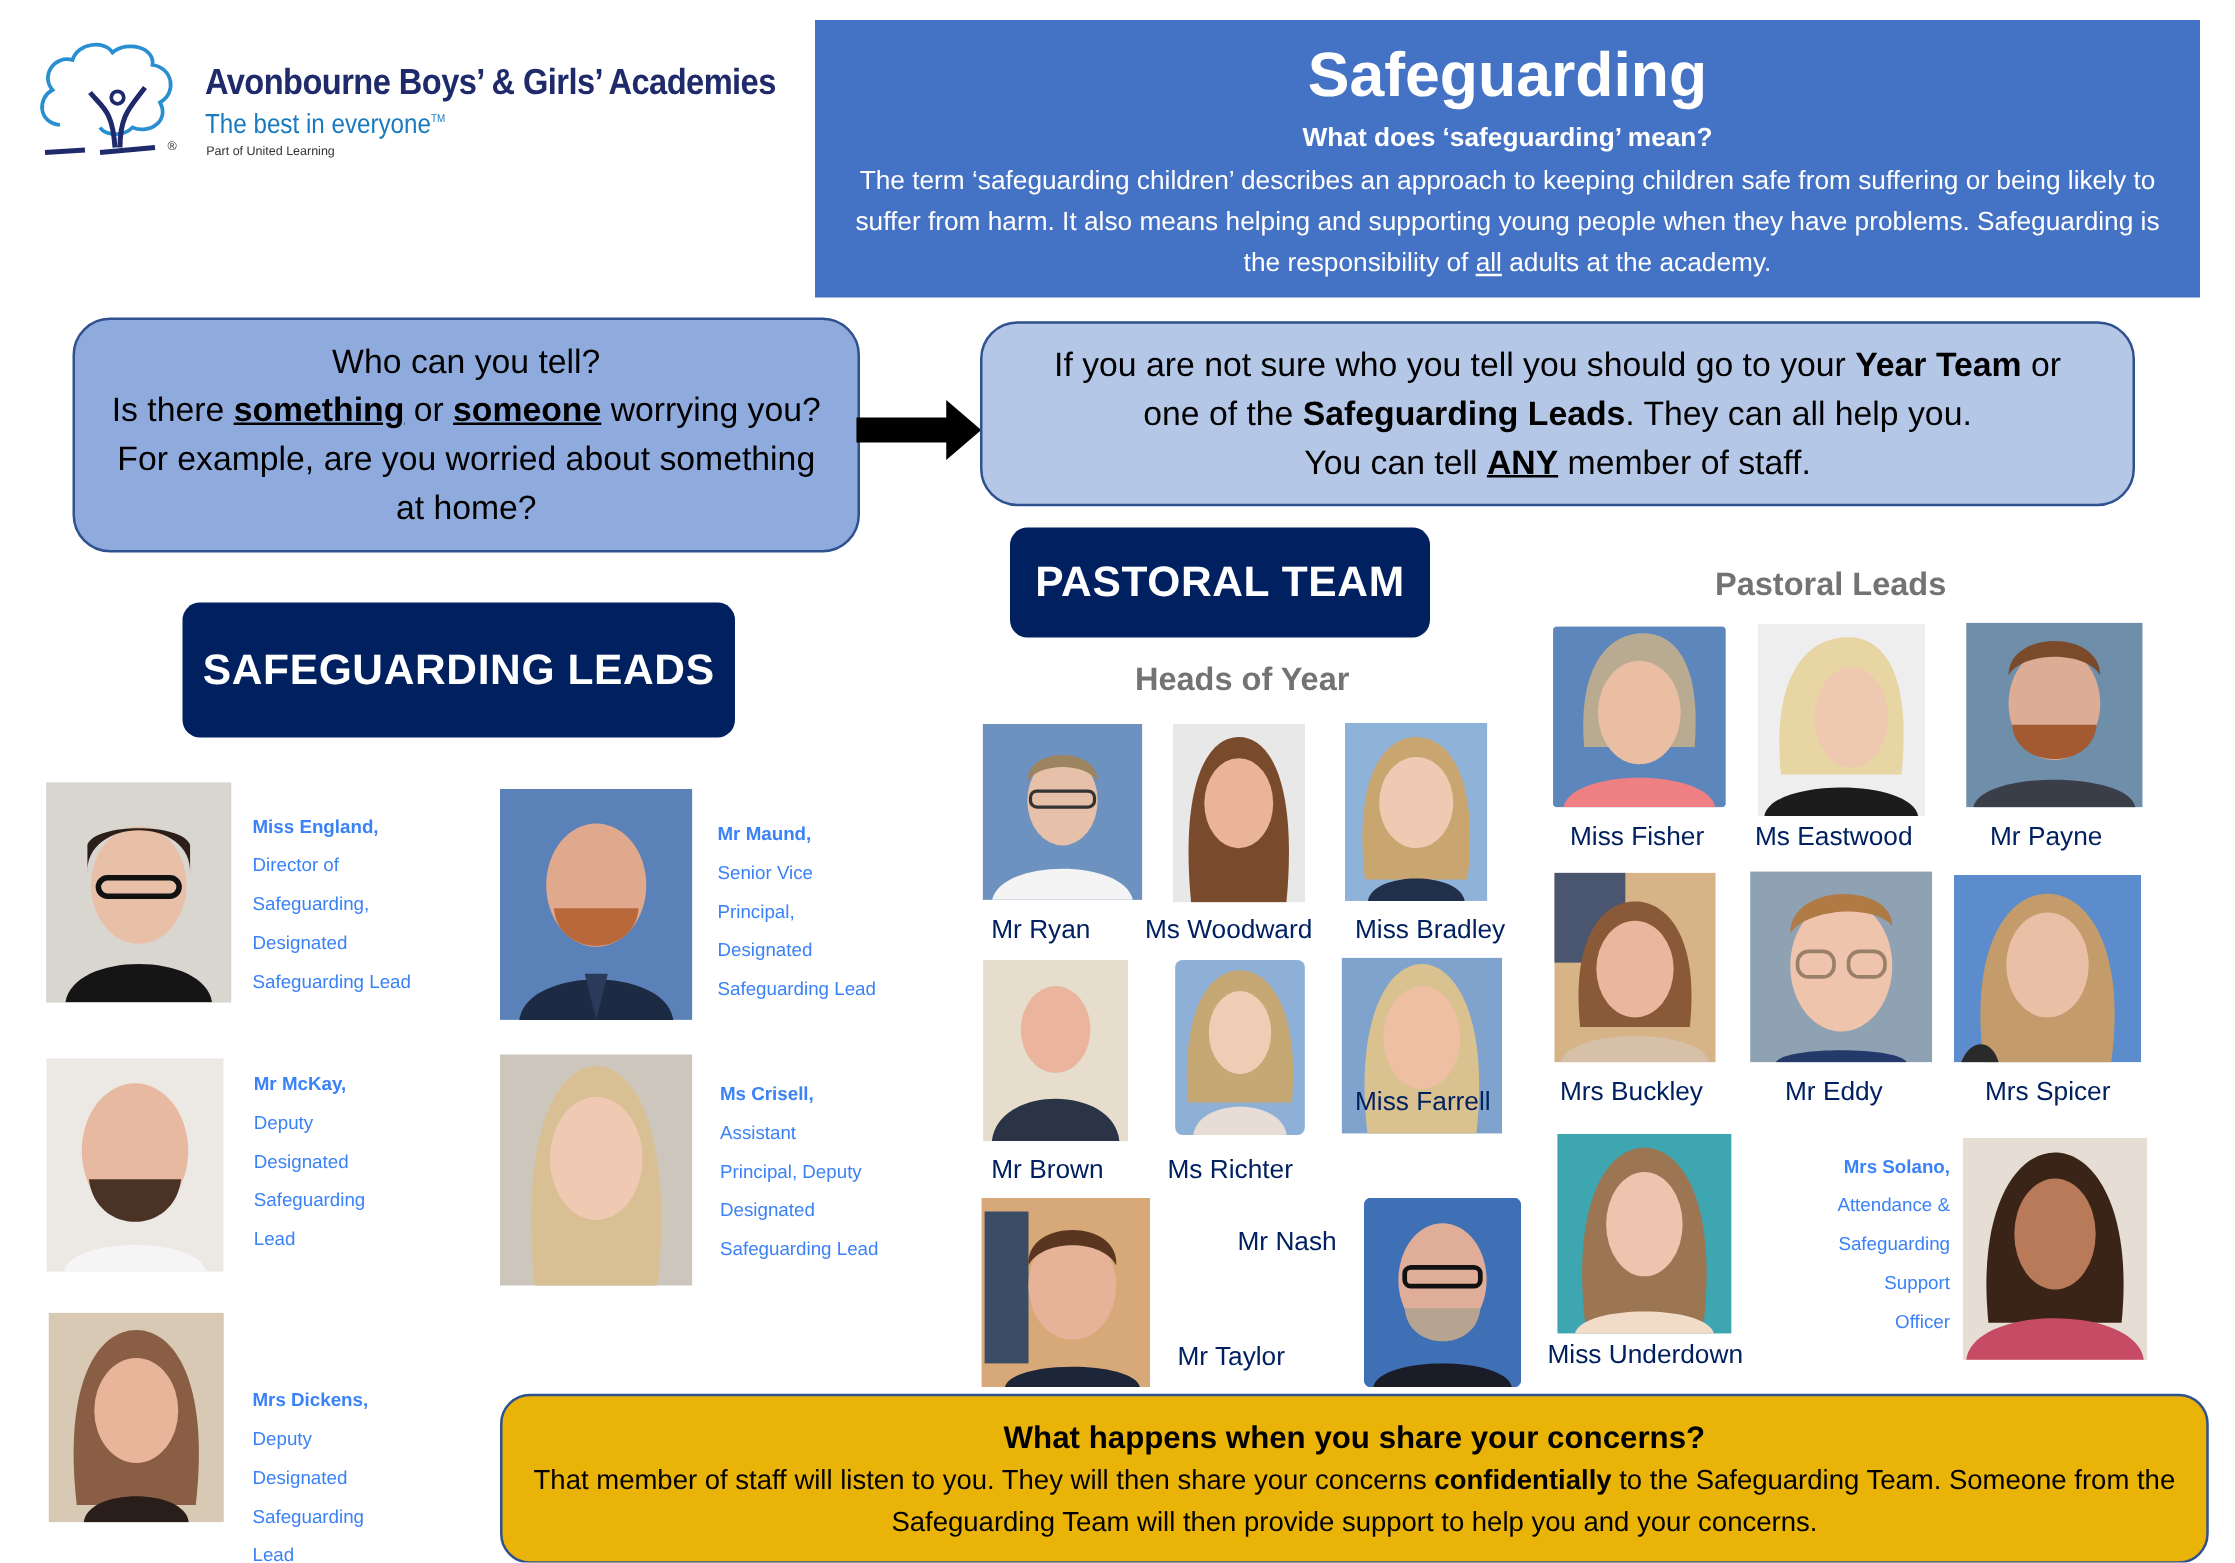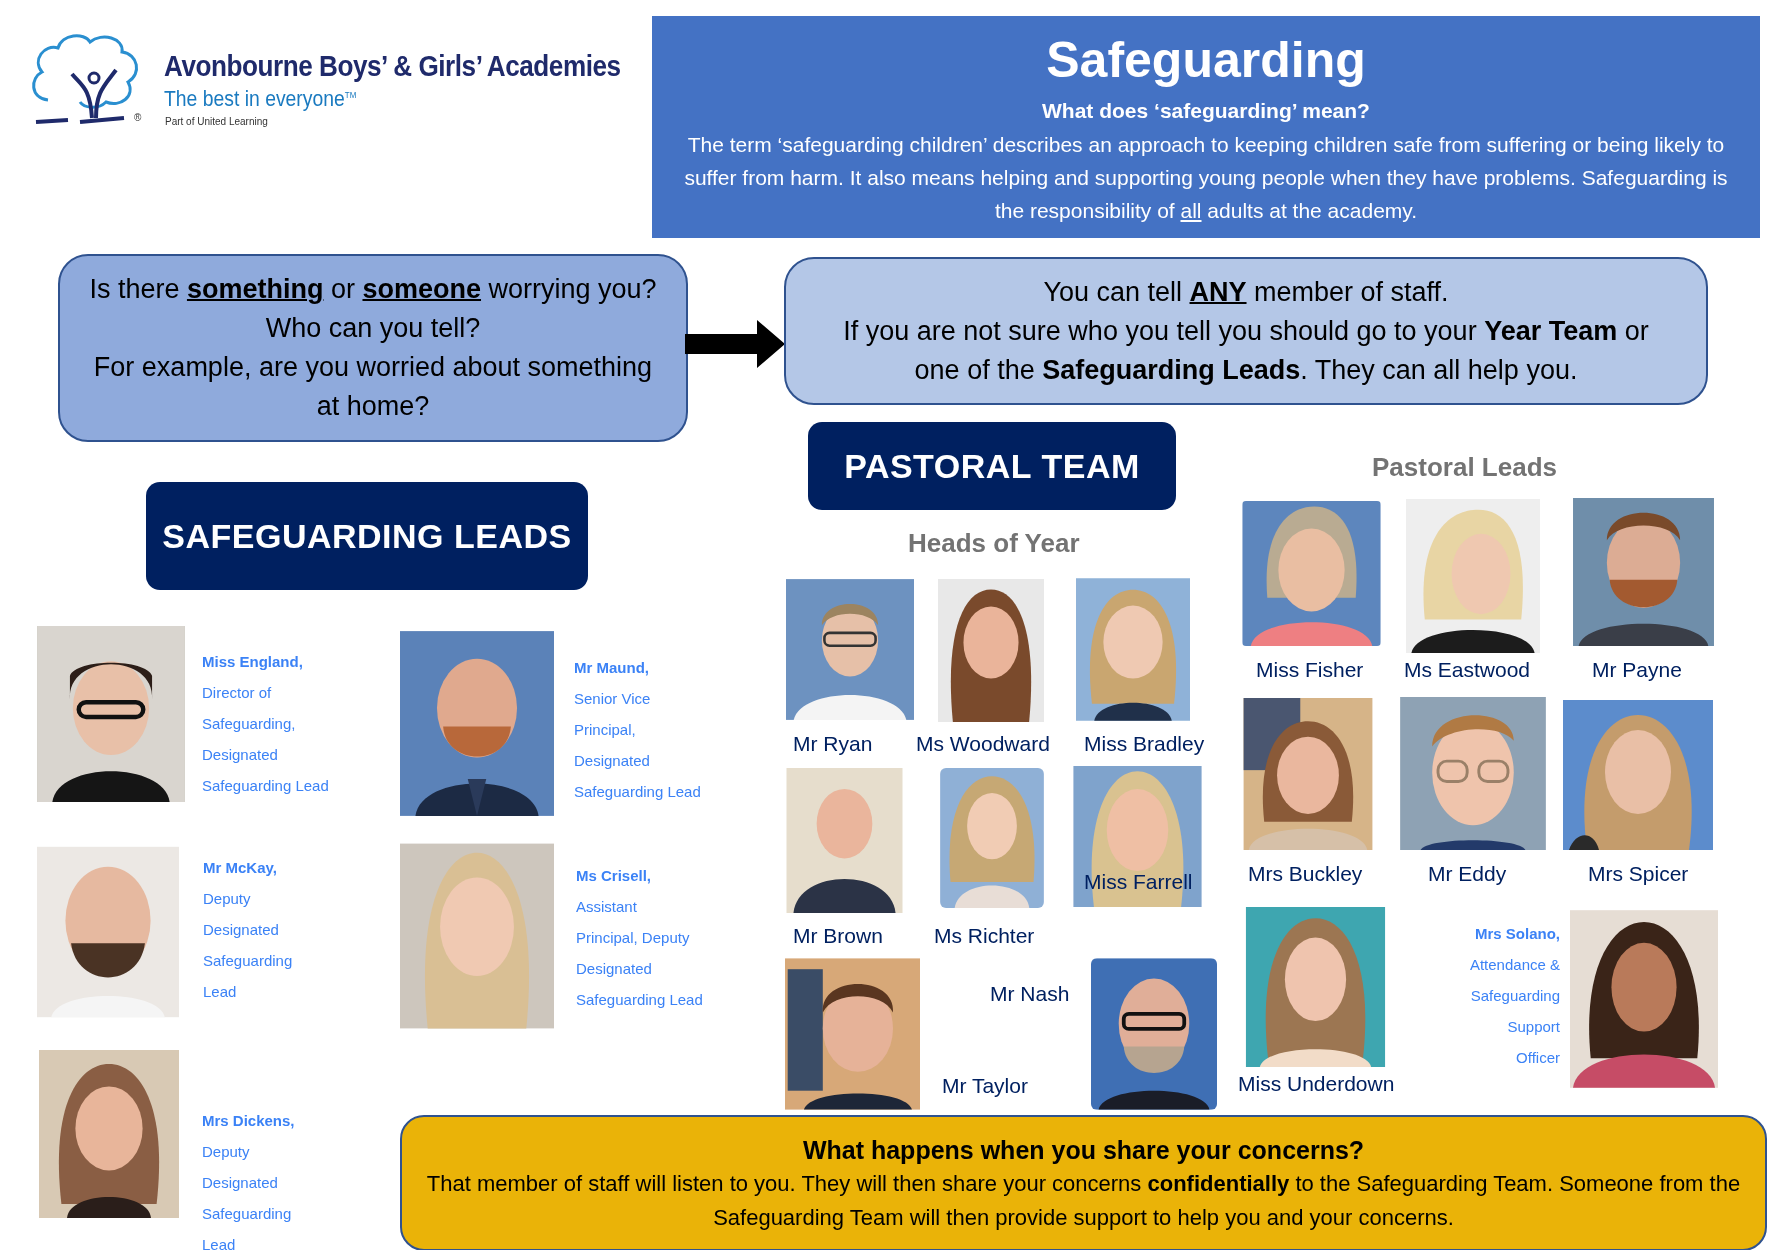--- a/index.html
+++ b/index.html
@@ -27,21 +27,21 @@
   .qbox { border: 2px solid #2f528f; border-radius: 30px; text-align: center; display: flex; flex-direction: column; justify-content: center; font-size: 27px; line-height: 39px; }
   .q-left { left: 58px; top: 254px; width: 630px; height: 188px; background: #8faadc; }
   .q-right { left: 784px; top: 257px; width: 924px; height: 148px; background: #b4c7e7; }
   .qbox b.u { text-decoration-thickness: 2px; }
 
   .arrow { left: 685px; top: 320px; width: 100px; height: 48px; }
 
   
   .navy-btn { background: #002060; color: #fff; border-radius: 14px; font-weight: bold; display: flex; align-items: center; justify-content: center; letter-spacing: 0.5px; }
   .sg-leads { left: 146px; top: 482px; width: 442px; height: 108px; font-size: 34px; }
-  .pastoral { left: 808px; top: 422px; width: 368px; height: 88px; font-size: 34px; }
+  .pastoral { left: 808px; top: 422px; width: 336px; height: 88px; font-size: 34px; }
 
   .subhead { color: #737373; font-weight: bold; font-size: 26px; white-space: nowrap; }
 
   
   .photo { position: absolute; overflow: hidden; }
   .photo svg { width: 100%; height: 100%; display: block; }
 
   
   .lead-text { position: absolute; color: #3b82f6; font-size: 15px; line-height: 31px; }
   .lead-text .nm { font-weight: bold; display: block; }
@@ -70,32 +70,32 @@
   <div class="logo-part">Part of United Learning</div>
 </div>
 
 <div class="abs hero">
   <div class="hero-title">Safeguarding</div>
   <div class="hero-sub">What does ‘safeguarding’ mean?</div>
   <div class="hero-body"><span>The term ‘safeguarding children’ describes an approach to keeping children safe from suffering or being likely to suffer from harm. It also means helping and supporting young people when they have problems.  Safeguarding is the responsibility of </span><span class="u">all</span><span> adults at the academy.</span></div>
 </div>
 
 <div class="abs qbox q-left">
+  <div>Who can you tell?</div>
   <div><span>Is there </span><b class="u">something</b><span> or </span><b class="u">someone</b><span> worrying you?</span></div>
-  <div>Who can you tell?</div>
   <div style="padding:0 24px;">For example, are you worried about something at home?</div>
 </div>
 
 <svg class="abs arrow" viewBox="0 0 100 48">
   <polygon points="0,14 72,14 72,0 100,24 72,48 72,34 0,34" fill="#000"></polygon>
 </svg>
 
 <div class="abs qbox q-right">
+  <div style="padding:0 40px;"><span>If you are not sure who you tell you should go to your </span><b>Year Team</b><span> or one of the </span><b>Safeguarding Leads</b><span>. They can all help you.</span></div>
   <div><span>You can tell </span><b class="u">ANY</b><span> member of staff.</span></div>
-  <div style="padding:0 40px;"><span>If you are not sure who you tell you should go to your </span><b>Year Team</b><span> or one of the </span><b>Safeguarding Leads</b><span>. They can all help you.</span></div>
 </div>
 
 <div class="abs navy-btn sg-leads">SAFEGUARDING LEADS</div>
 <div class="abs navy-btn pastoral">PASTORAL TEAM</div>
 <div class="abs subhead" style="left:908px; top:528px;">Heads of Year</div>
 <div class="abs subhead" style="left:1372px; top:452px;">Pastoral Leads</div>
 
 <div class="photo" style="left:37px; top:626px; width:148px; height:176px; background:#d6d2cb;">
   <svg viewBox="0 0 100 120">
       <rect width="100" height="120" fill="#d9d5cf"></rect>

